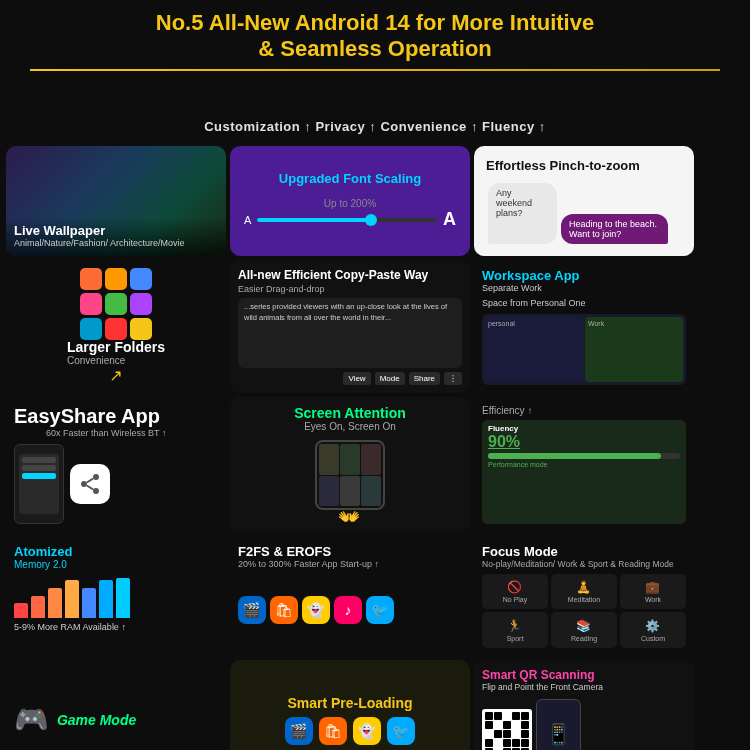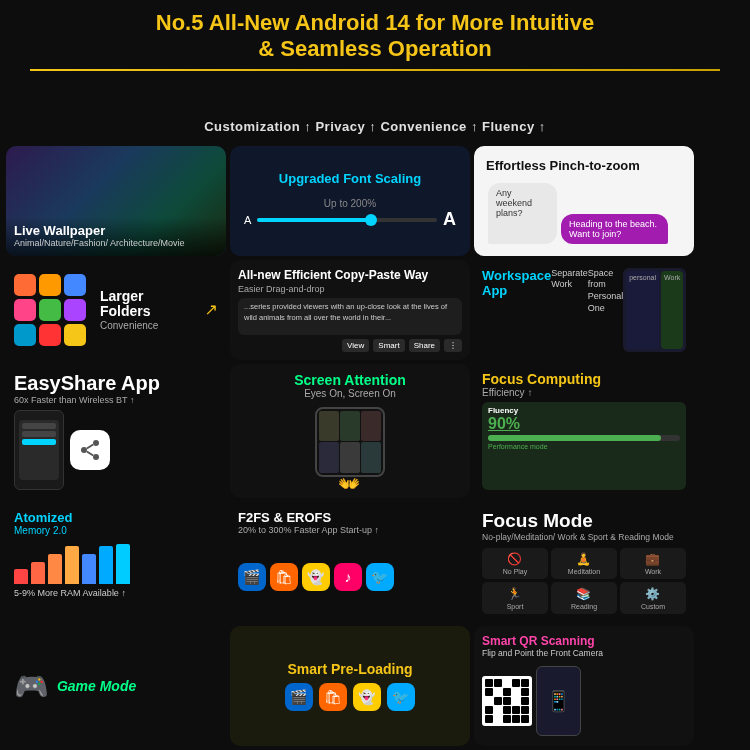--- a/index.html
+++ b/index.html
@@ -90,21 +90,21 @@
       font-weight: 700;
     }
     .live-wallpaper-sub {
       color: #ccc;
       font-size: 9px;
       line-height: 1.3;
     }
 
     
     .cell-font-scaling {
-      background: #0f172a;
+      background: #4c1d95;
       display: flex;
       flex-direction: column;
       align-items: center;
       justify-content: center;
       min-height: 110px;
     }
     .font-scaling-title {
       color: #00d4ff;
       font-size: 13px;
       font-weight: 700;
@@ -165,40 +165,40 @@
     .chat-bubble {
       background: #e8e8e8;
       border-radius: 12px 12px 12px 2px;
       padding: 5px 8px;
       margin: 2px 4px;
       font-size: 9px;
       color: #333;
       max-width: 80%;
     }
     .chat-bubble-right {
-      background: #a21caf;
+      background: #701a75;
       color: white;
       border-radius: 12px 12px 2px 12px;
       align-self: flex-end;
       margin-left: auto;
       margin-right: 16px;
     }
     .chat-area {
       display: flex;
       flex: 1;
       padding: 2px;
     }
 
     
     .cell-folders {
       background: #0d0d0d;
       display: flex;
-      flex-direction: row;
-      align-items: center;
-      gap: 14px;
+      flex-direction: column;
+      align-items: center;
+      gap: 0;
       min-height: 100px;
     }
     .folder-icons-grid {
       display: grid;
       grid-template-columns: repeat(3, 22px);
       grid-template-rows: repeat(3, 22px);
       gap: 3px;
     }
     .folder-icon {
       width: 22px;
@@ -263,21 +263,21 @@
       color: #fff;
       font-size: 8px;
       padding: 2px 5px;
       border-radius: 3px;
     }
 
     
     .cell-workspace {
       background: #0d0d0d;
       display: flex;
-      flex-direction: row;
+      flex-direction: column;
       min-height: 100px;
     }
     .workspace-title {
       color: #00d4ff;
       font-size: 13px;
       font-weight: 700;
     }
     .workspace-sub {
       color: #ccc;
       font-size: 9px;
@@ -312,20 +312,21 @@
     .easyshare-title {
       color: #fff;
       font-size: 20px;
       font-weight: 700;
     }
     .easyshare-sub {
       color: #aaa;
       font-size: 9px;
       line-height: 1.3;
       margin-bottom: 4px;
+      margin-left: 32px;
     }
     .easyshare-preview {
       display: flex;
       gap: 6px;
       flex: 1;
       align-items: center;
     }
     .phone-mock {
       width: 50px;
       height: 80px;
@@ -422,21 +423,21 @@
 
     
     .cell-focus-mode {
       background: #0d0d0d;
       display: flex;
       flex-direction: column;
       min-height: 90px;
     }
     .focus-mode-title {
       color: #fff;
-      font-size: 19px;
+      font-size: 13px;
       font-weight: 700;
     }
     .focus-mode-sub {
       color: #aaa;
       font-size: 8.5px;
       line-height: 1.3;
       margin-bottom: 4px;
     }
     .focus-mode-grid {
       display: grid;
@@ -674,21 +675,21 @@
       </div>
       <span class="arrow-icon">↗</span>
     </div>
 
     <div class="cell cell-copy-paste">
       <div class="copy-paste-title">All-new Efficient Copy-Paste Way</div>
       <div class="copy-paste-sub">Easier Drag-and-drop</div>
       <div class="copy-paste-text-box">...series provided viewers with an up-close look at the lives of wild animals from all over the world in their...</div>
       <div class="copy-paste-actions">
         <div class="action-btn">View</div>
-        <div class="action-btn">Smart</div>
+        <div class="action-btn">Mode</div>
         <div class="action-btn">Share</div>
         <div class="action-btn">⋮</div>
       </div>
     </div>
 
     <div class="cell cell-workspace">
       <div class="workspace-title">Workspace App</div>
       <div class="workspace-sub" style="color:#ccc;font-size:9px;">Separate Work</div>
       <div class="workspace-sub" style="color:#ccc;font-size:9px;margin-bottom:4px;">Space from Personal One</div>
       <div class="workspace-preview">
@@ -734,22 +735,20 @@
             <div style="background:#3a3a3a;border-radius:2px;"></div>
             <div style="background:#2a3a3a;border-radius:2px;"></div>
           </div>
 
           <div style="position:absolute;bottom:-8px;left:0;right:0;text-align:center;font-size:18px;">👐</div>
         </div>
       </div>
     </div>
 
     <div class="cell cell-focus-computing">
-      <div class="focus-title">Focus
-Computing</div>
       <div class="focus-sub">Efficiency ↑</div>
       <div class="battery-widget">
         <div class="battery-title">Fluency</div>
         <div class="battery-percent">90%</div>
         <div class="battery-bar">
           <div class="battery-fill"></div>
         </div>
         <div class="battery-mode">Performance mode</div>
       </div>
     </div>

